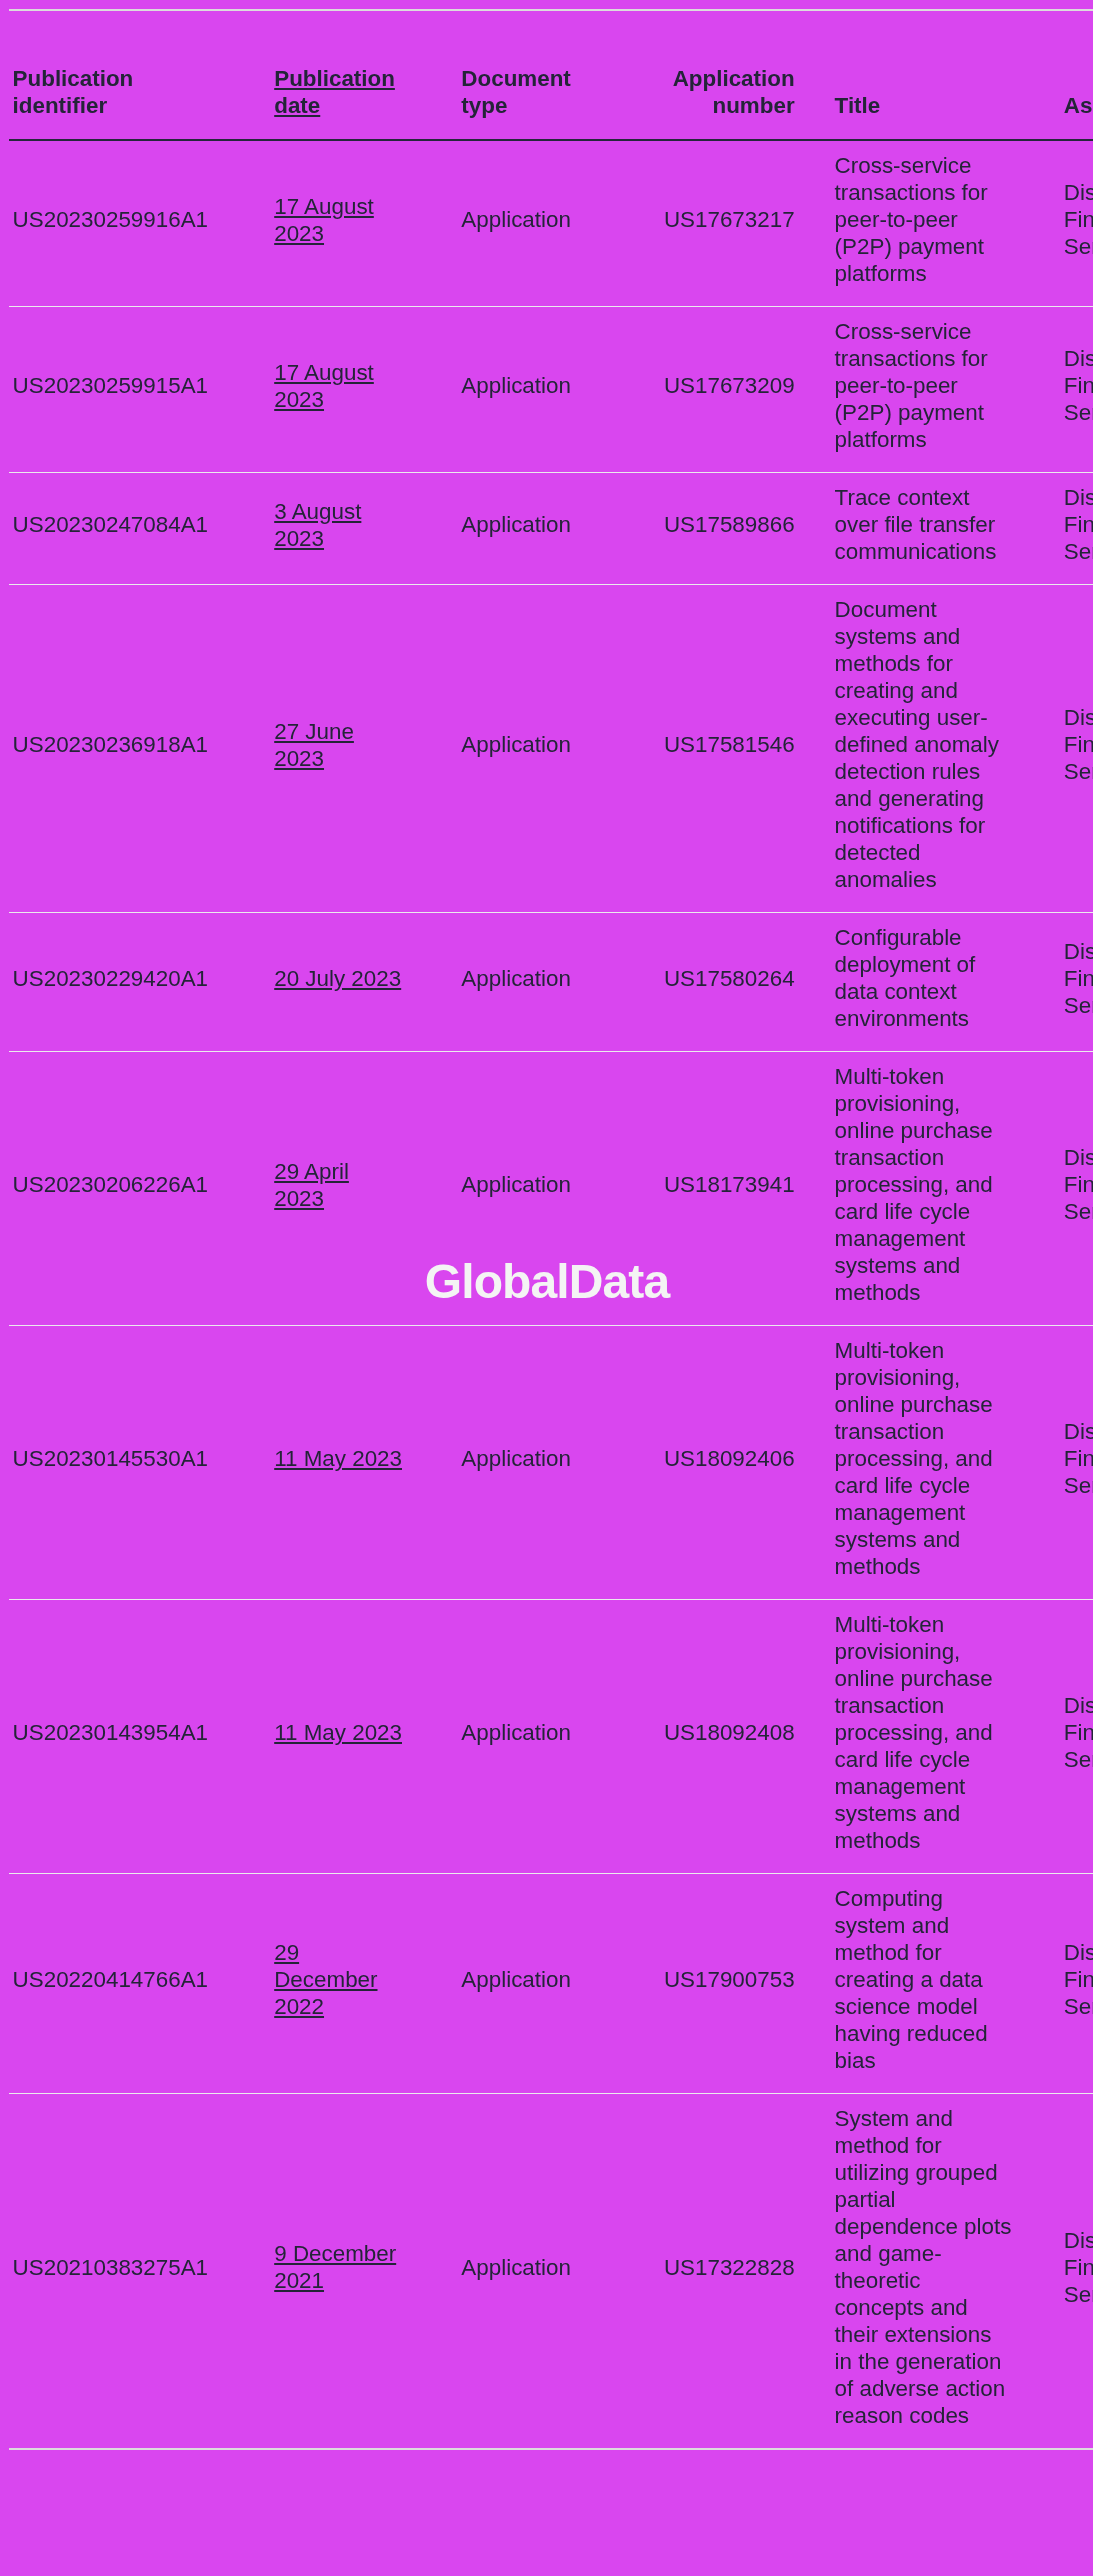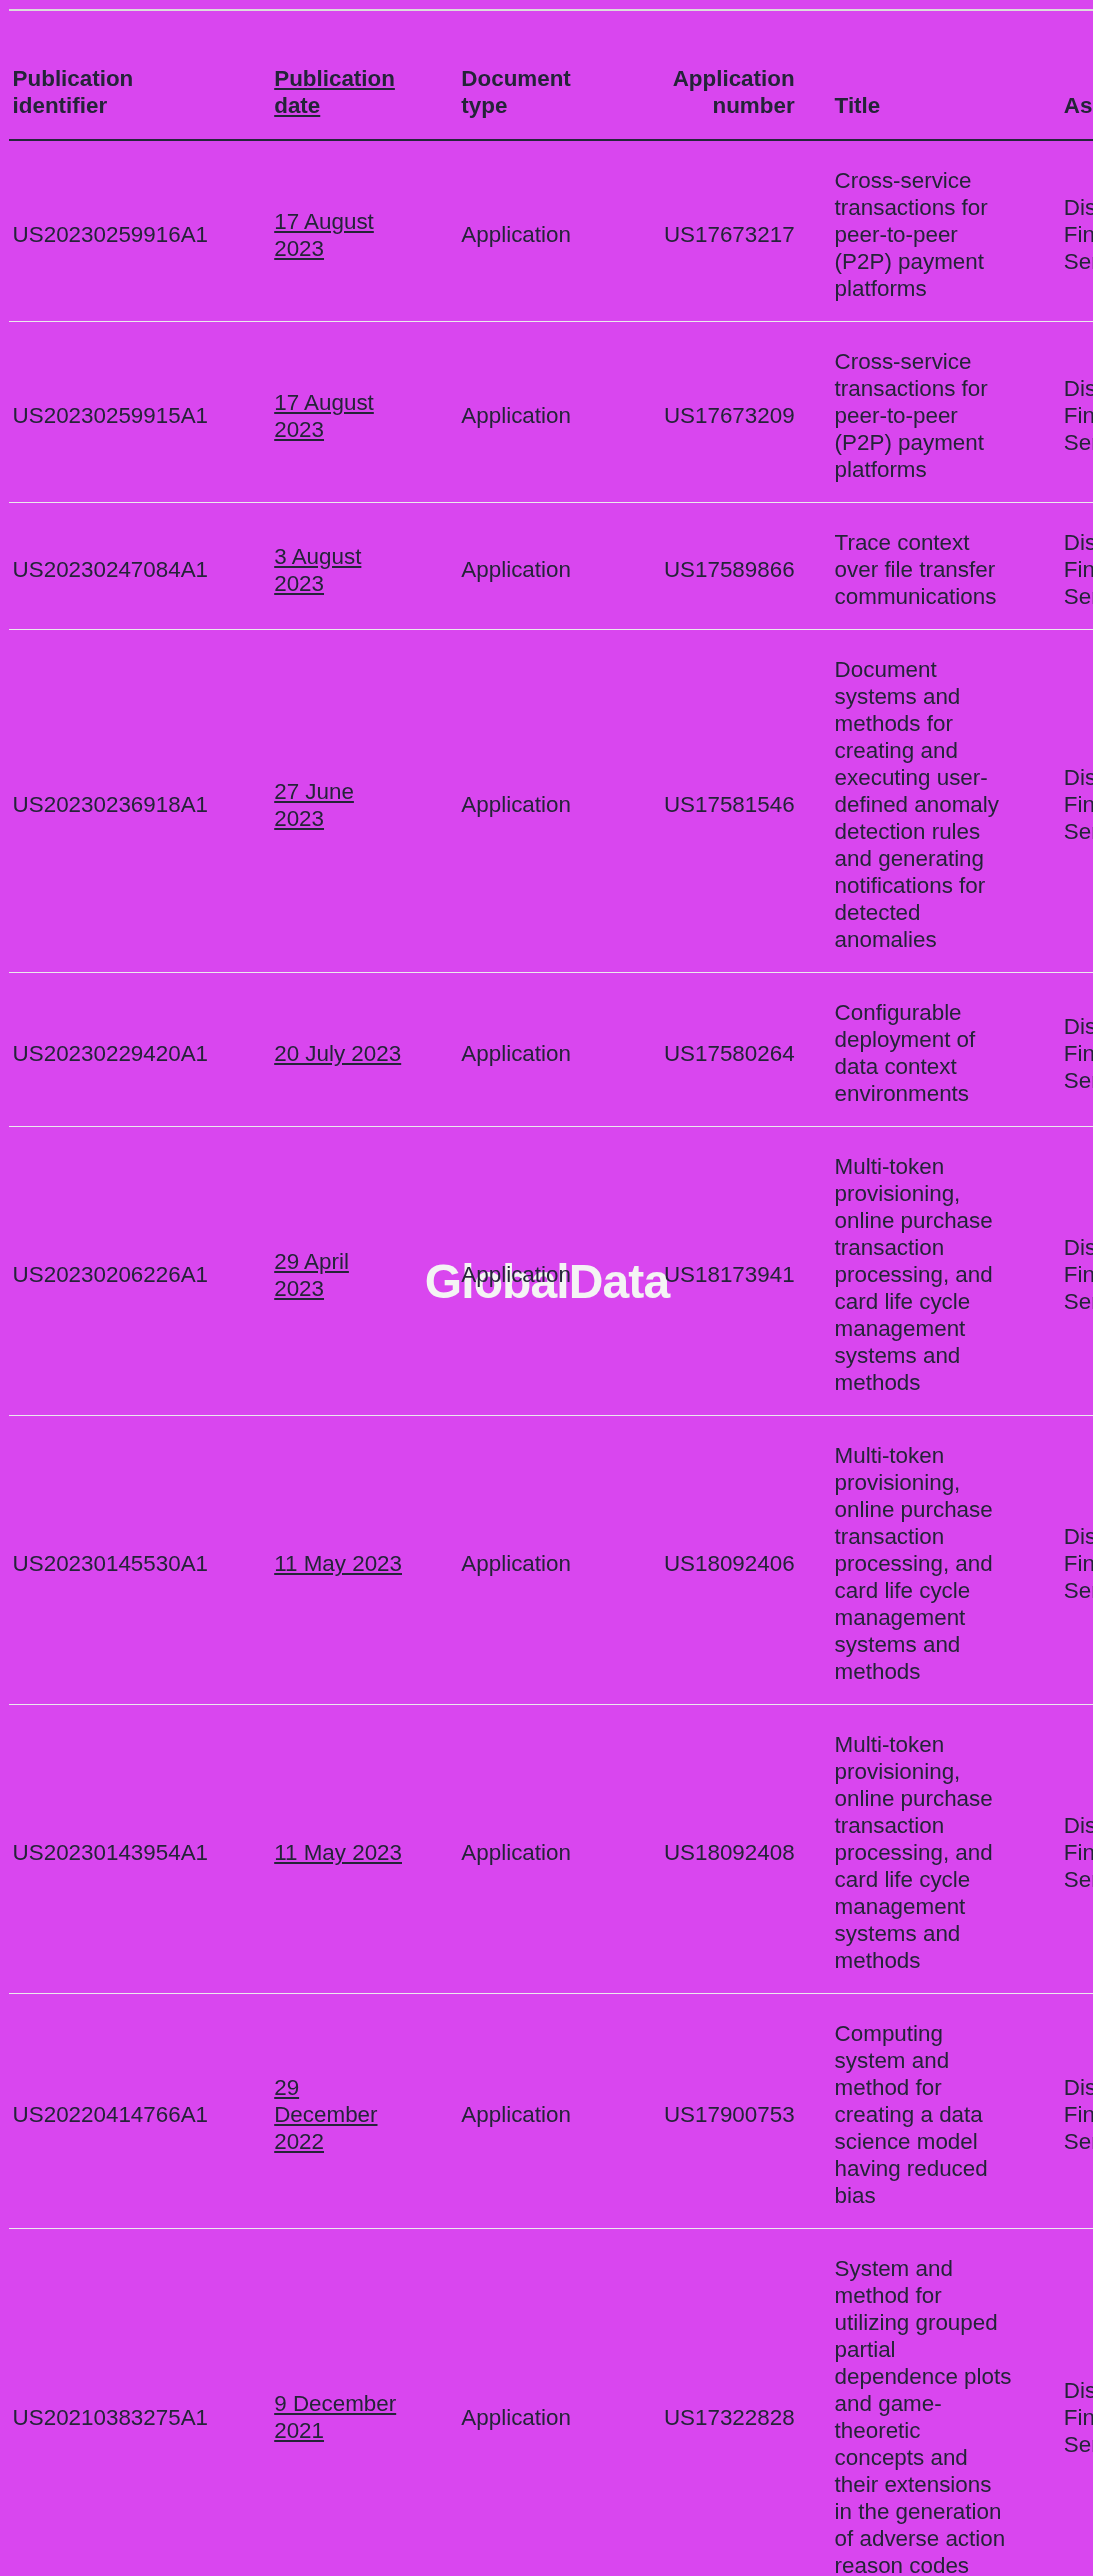--- a/index.html
+++ b/index.html
@@ -54,21 +54,21 @@
     font-weight: bold;
     text-align: left;
     vertical-align: bottom;
     padding-top: 54px;
     padding-bottom: 20px;
     border-bottom: 2.7px solid #26263c;
     color: #242438;
   }
   td {
     vertical-align: middle;
-    padding-top: 26px;
+    padding-top: 11px;
     padding-bottom: 19px;
     border-bottom: 0.9px solid #ebebed;
     color: #242438;
   }
   tr.last td { border-bottom: 2.7px solid #dcdcdc; }
   .c1 { padding-left: 3.6px; padding-right: 54px; }
   .c2 { padding-right: 56px; text-decoration: underline; }
   .c3 { padding-right: 36px; }
   .c4 { padding-right: 39px; text-align: right; }
   .c5 { padding-right: 49px; margin-top: 8px; }

